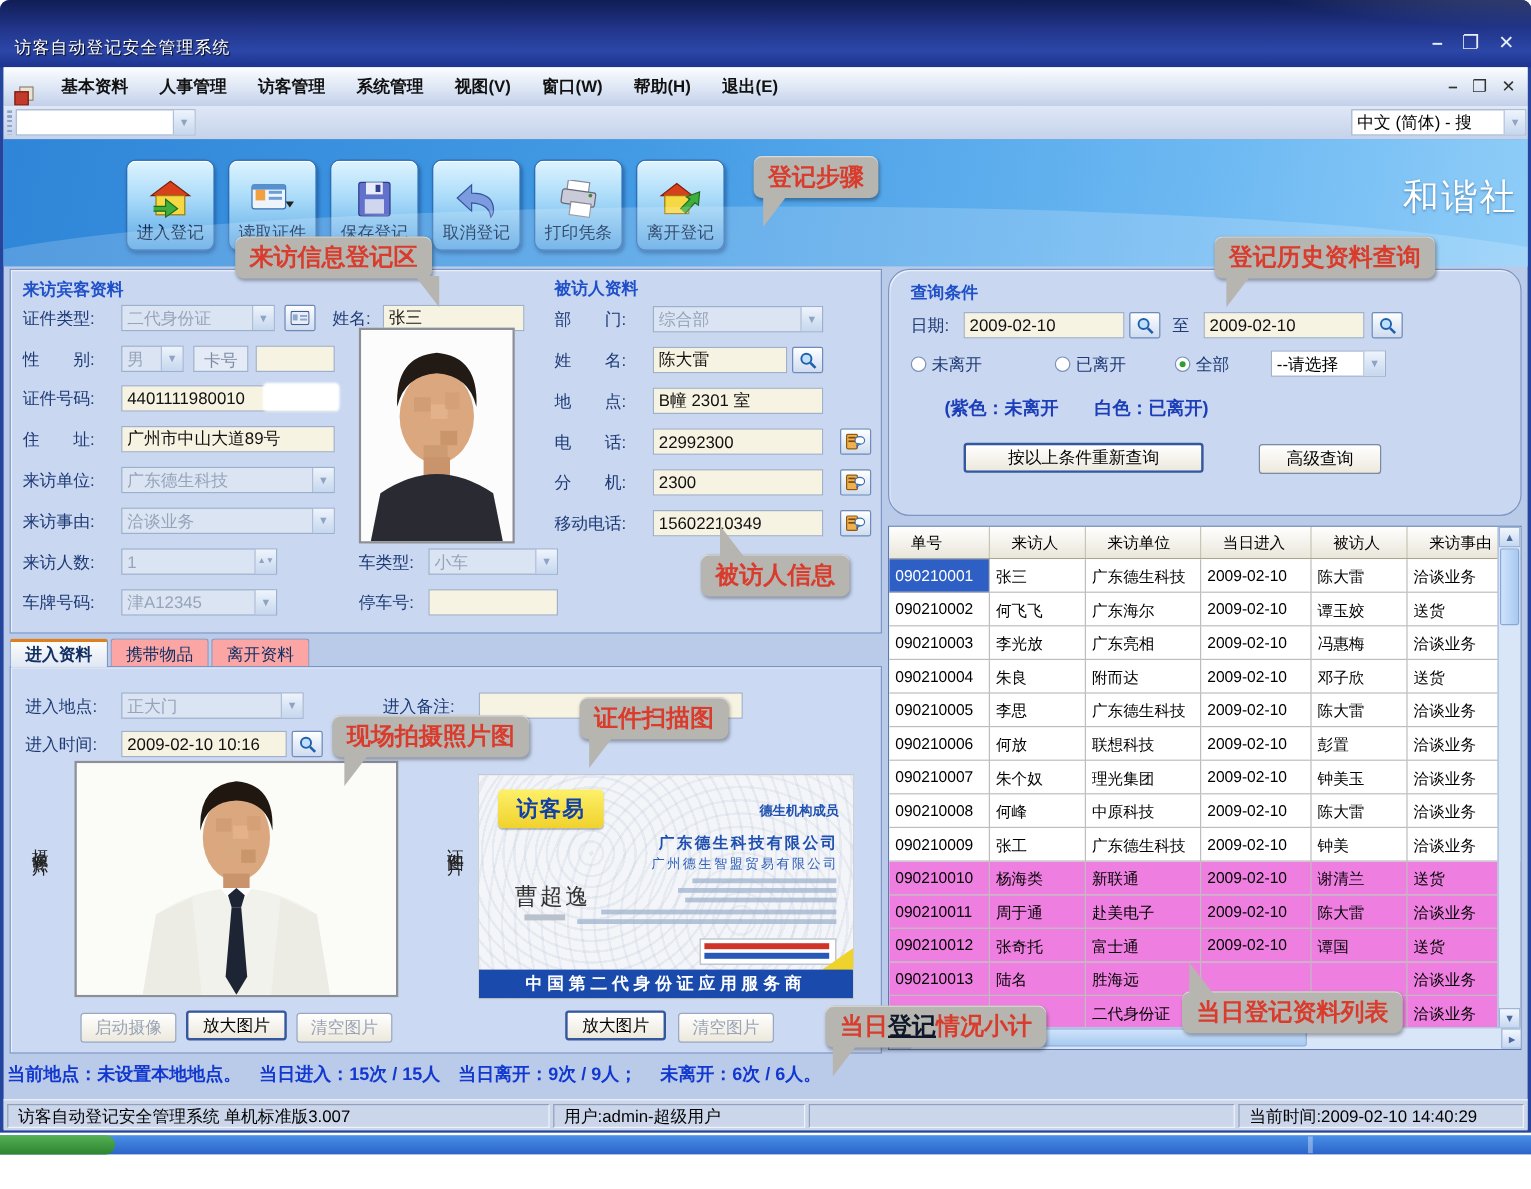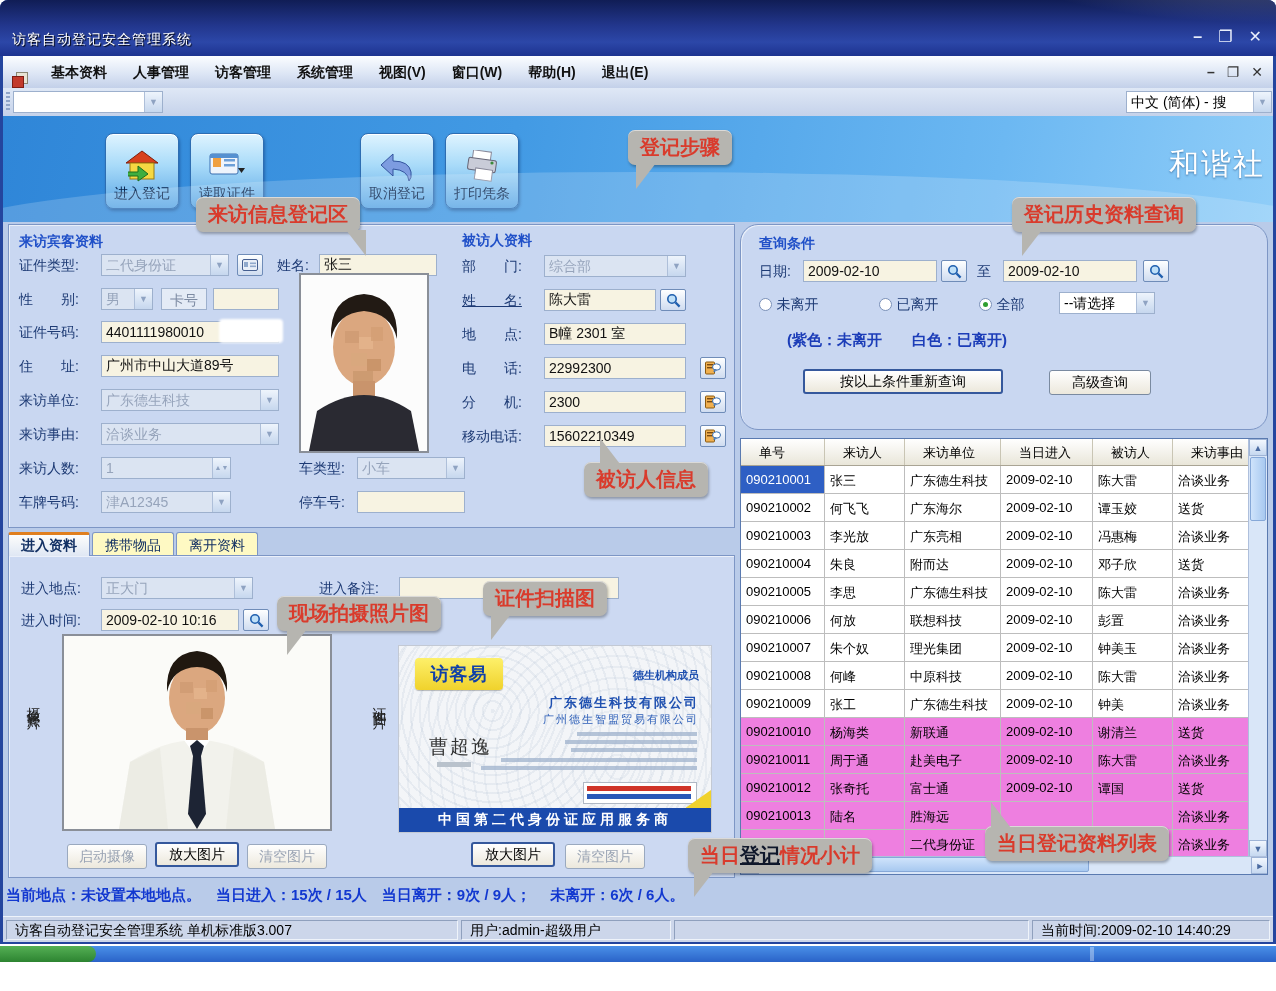--- a/index.html
+++ b/index.html
@@ -62,21 +62,21 @@
   .trow.pink{background:#ee7fe0;}
   .tcell{font-size:13px;color:#000;padding:6px 0 0 5px;box-sizing:border-box;border-right:1px solid #bdbdbd;border-bottom:1px solid #bdbdbd;overflow:hidden;white-space:nowrap;}
   .tcell.sel{background:#2e5fc4;color:#fff;}
   .c0{width:84px;}.c1{width:80px;}.c2{width:96px;}.c3{width:92px;}.c4{width:80px;}.c5{width:76px;}
   .vscroll{position:absolute;right:0;top:0;width:18px;height:418px;background:#d9e6f8;border-left:1px solid #aebfdc;}
   .sbtn{width:18px;height:17px;background:linear-gradient(#f2f7fe,#c6d8f0);border:1px solid #9fb4d6;box-sizing:border-box;color:#4a6aa0;font-size:9px;display:flex;align-items:center;justify-content:center;}
   .vthumb{position:absolute;left:1px;top:18px;width:16px;height:64px;background:linear-gradient(90deg,#cfe3fb,#a8c9f0);border:1px solid #86a8d8;border-radius:2px;box-sizing:border-box;}
   .hscroll{position:absolute;left:0;bottom:0;width:528px;height:17px;background:#d9e6f8;border-top:1px solid #aebfdc;display:flex;}
   .hthumb{width:330px;height:15px;background:linear-gradient(#cfe3fb,#a8c9f0);border:1px solid #86a8d8;border-radius:2px;box-sizing:border-box;}
   
-  .tab{position:absolute;top:532px;height:24px;padding:0 12px;font-size:14px;color:#123063;background:#fef9c3;border:1px solid #7d96c5;border-bottom:none;border-radius:3px 3px 0 0;line-height:24px;box-sizing:border-box;}
+  .tab{position:absolute;top:532px;height:24px;padding:0 12px;font-size:14px;color:#123063;background:#fca5a5;border:1px solid #7d96c5;border-bottom:none;border-radius:3px 3px 0 0;line-height:24px;box-sizing:border-box;}
   .tab.active{background:linear-gradient(#fdfdfb,#dfe7f4);border-top:3px solid #e07f1e;font-weight:bold;line-height:20px;z-index:3;}
   
   .photoframe{position:absolute;border:2px solid #8a8f98;background:#fff;box-sizing:border-box;}
   .vlabel{position:absolute;writing-mode:vertical-rl;font-size:14px;color:#222;letter-spacing:3px;}
   
   .callout{position:absolute;background:#b6b5b0;border-radius:7px;padding:4px 12px;font-size:20px;font-weight:bold;color:#d93b2c;box-shadow:1px 2px 3px rgba(0,0,0,.3),inset 0 1px 0 rgba(255,255,255,.5);white-space:nowrap;z-index:60;}
   .tail{position:absolute;width:0;height:0;}
   .tail.dl{border-top:26px solid #b6b5b0;border-right:20px solid transparent;}
   .tail.dr{border-top:26px solid #b6b5b0;border-left:20px solid transparent;}
   .tail.ul{border-bottom:26px solid #b6b5b0;border-right:20px solid transparent;}
@@ -164,34 +164,51 @@
       <svg width="38" height="32" viewBox="0 0 38 32">
           <rect x="2" y="4" width="28" height="20" rx="2" fill="#eef4fc" stroke="#3a6fb0"></rect>
           <rect x="5" y="8" width="8" height="9" fill="#f0a040"></rect>
           <rect x="16" y="9" width="11" height="2.5" fill="#6c9fd8"></rect>
           <rect x="16" y="14" width="11" height="2.5" fill="#6c9fd8"></rect>
           <rect x="2" y="4" width="28" height="4" fill="#5590d0"></rect>
           <polygon points="30,18 37,18 33.5,23" fill="#222"></polygon>
         </svg>
       <span class="lab">读取证件</span>
     </div>
+    <div class="bigbtn" style="left:272px;">
+      <svg width="32" height="32" viewBox="0 0 32 32">
+          <rect x="3" y="2" width="26" height="28" rx="2" fill="#6272cc" stroke="#2c3a86"></rect>
+          <rect x="9" y="2" width="14" height="10" fill="#e8ecf8"></rect>
+          <rect x="17" y="4" width="4" height="6" fill="#33408e"></rect>
+          <rect x="8" y="16" width="16" height="12" fill="#cfd6ee"></rect>
+        </svg>
+      <span class="lab">保存登记</span>
+    </div>
     <div class="bigbtn" style="left:357px;">
       <svg width="36" height="30" viewBox="0 0 36 30">
           <path d="M14 2 L14 9 Q30 9 32 20 Q33 26 30 29 Q29 18 14 17 L14 24 L2 13 Z" fill="#7d9ce0" stroke="#33549e"></path>
         </svg>
       <span class="lab">取消登记</span>
     </div>
     <div class="bigbtn" style="left:442px;">
       <svg width="34" height="32" viewBox="0 0 34 32">
           <rect x="8" y="1" width="18" height="9" fill="#fff" stroke="#889" transform="rotate(8 17 5)"></rect>
           <rect x="3" y="9" width="28" height="12" rx="2" fill="#c9ccd8" stroke="#667" transform="rotate(8 17 15)"></rect>
           <rect x="10" y="19" width="17" height="11" fill="#fff" stroke="#889" transform="rotate(8 18 24)"></rect>
           <circle cx="27" cy="13" r="1.6" fill="#3a8a3a"></circle>
         </svg>
       <span class="lab">打印凭条</span>
+    </div>
+    <div class="bigbtn" style="left:527px;">
+      <svg width="36" height="32" viewBox="0 0 36 32">
+          <polygon points="15,3 28,13 2,13" fill="#d8401c" stroke="#7e1d0a"></polygon>
+          <rect x="5" y="13" width="20" height="15" fill="#f5d842" stroke="#9a7a10"></rect>
+          <polyline points="18,24 26,16 23,14 34,10 33,21 30,19 22,28" fill="#3fae3f" stroke="#1d6e1d"></polyline>
+        </svg>
+      <span class="lab">离开登记</span>
     </div>
     <div class="brand">和谐社</div>
   </div>
 
   <div class="panel" style="left:8px;top:224px;width:727px;height:304px;">
     <div class="abs sectitle" style="left:10px;top:8px;">来访宾客资料</div>
 
     <div class="abs lbl" style="left:10px;top:32px;">证件类型:</div>
     <div class="combo abs" style="left:92px;top:29px;width:128px;">
       <div class="txt">二代身份证</div>
@@ -271,21 +288,21 @@
     </div>
   </div>
 
   <div class="abs" style="left:458px;top:224px;width:277px;height:304px;">
     <div class="abs sectitle" style="left:4px;top:8px;">被访人资料</div>
     <div class="abs lbl" style="left:4px;top:34px;">部　　门:</div>
     <div class="combo abs" style="left:86px;top:31px;width:142px;">
       <div class="txt">综合部</div>
       <div class="arr">▼</div>
     </div>
-    <div class="abs lbl" style="left:4px;top:68px;text-decoration:underline;">姓　　名:</div>
+    <div class="abs lbl" style="left:4px;top:68px;">姓　　名:</div>
     <input class="inp abs" style="left: 86px; top: 65px; width: 112px;" readonly="" value="陈大雷">
     <div class="icobtn abs" style="left:202px;top:65px;">
       <svg width="15" height="15" viewBox="0 0 15 15">
           <circle cx="6" cy="6" r="4.2" fill="#bfe0f8" stroke="#1f5fae" stroke-width="1.6"></circle>
           <line x1="9.4" y1="9.4" x2="13.6" y2="13.6" stroke="#1f5fae" stroke-width="2.2"></line>
         </svg>
     </div>
     <div class="abs lbl" style="left:4px;top:102px;">地　　点:</div>
     <input class="inp abs" style="left: 86px; top: 99px; width: 142px;" readonly="" value="B幢 2301 室">
     <div class="abs lbl" style="left:4px;top:136px;">电　　话:</div>

